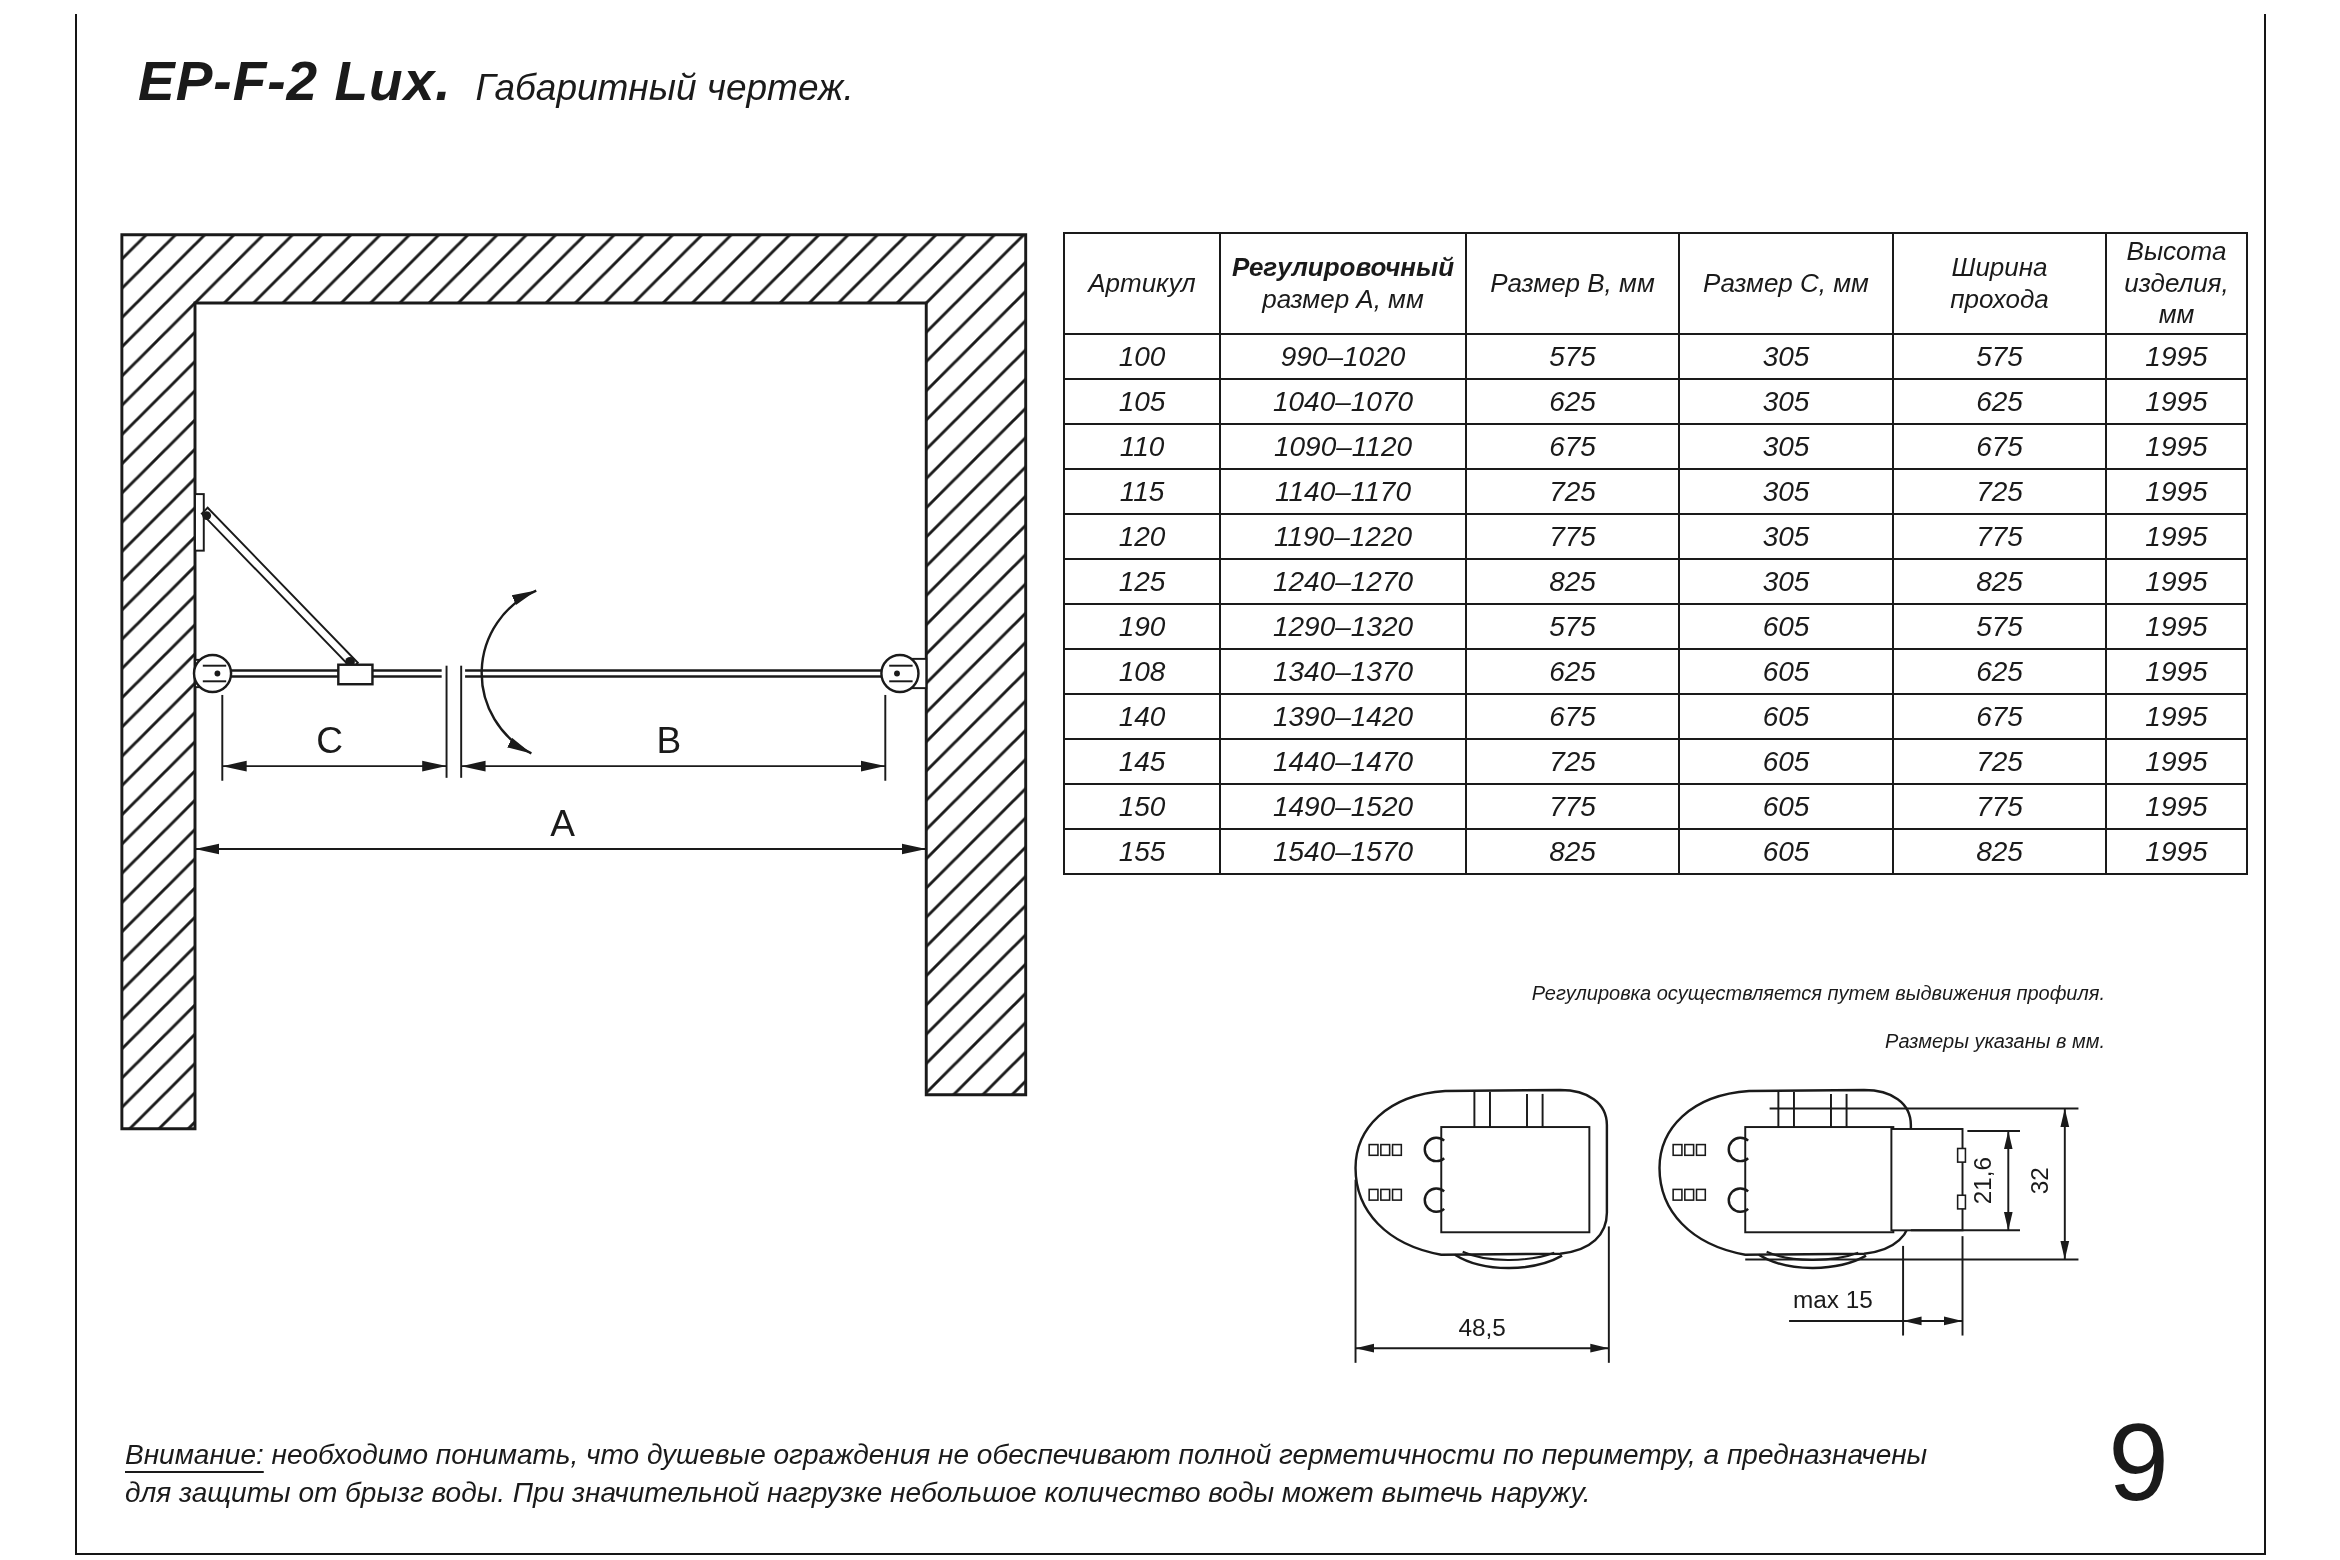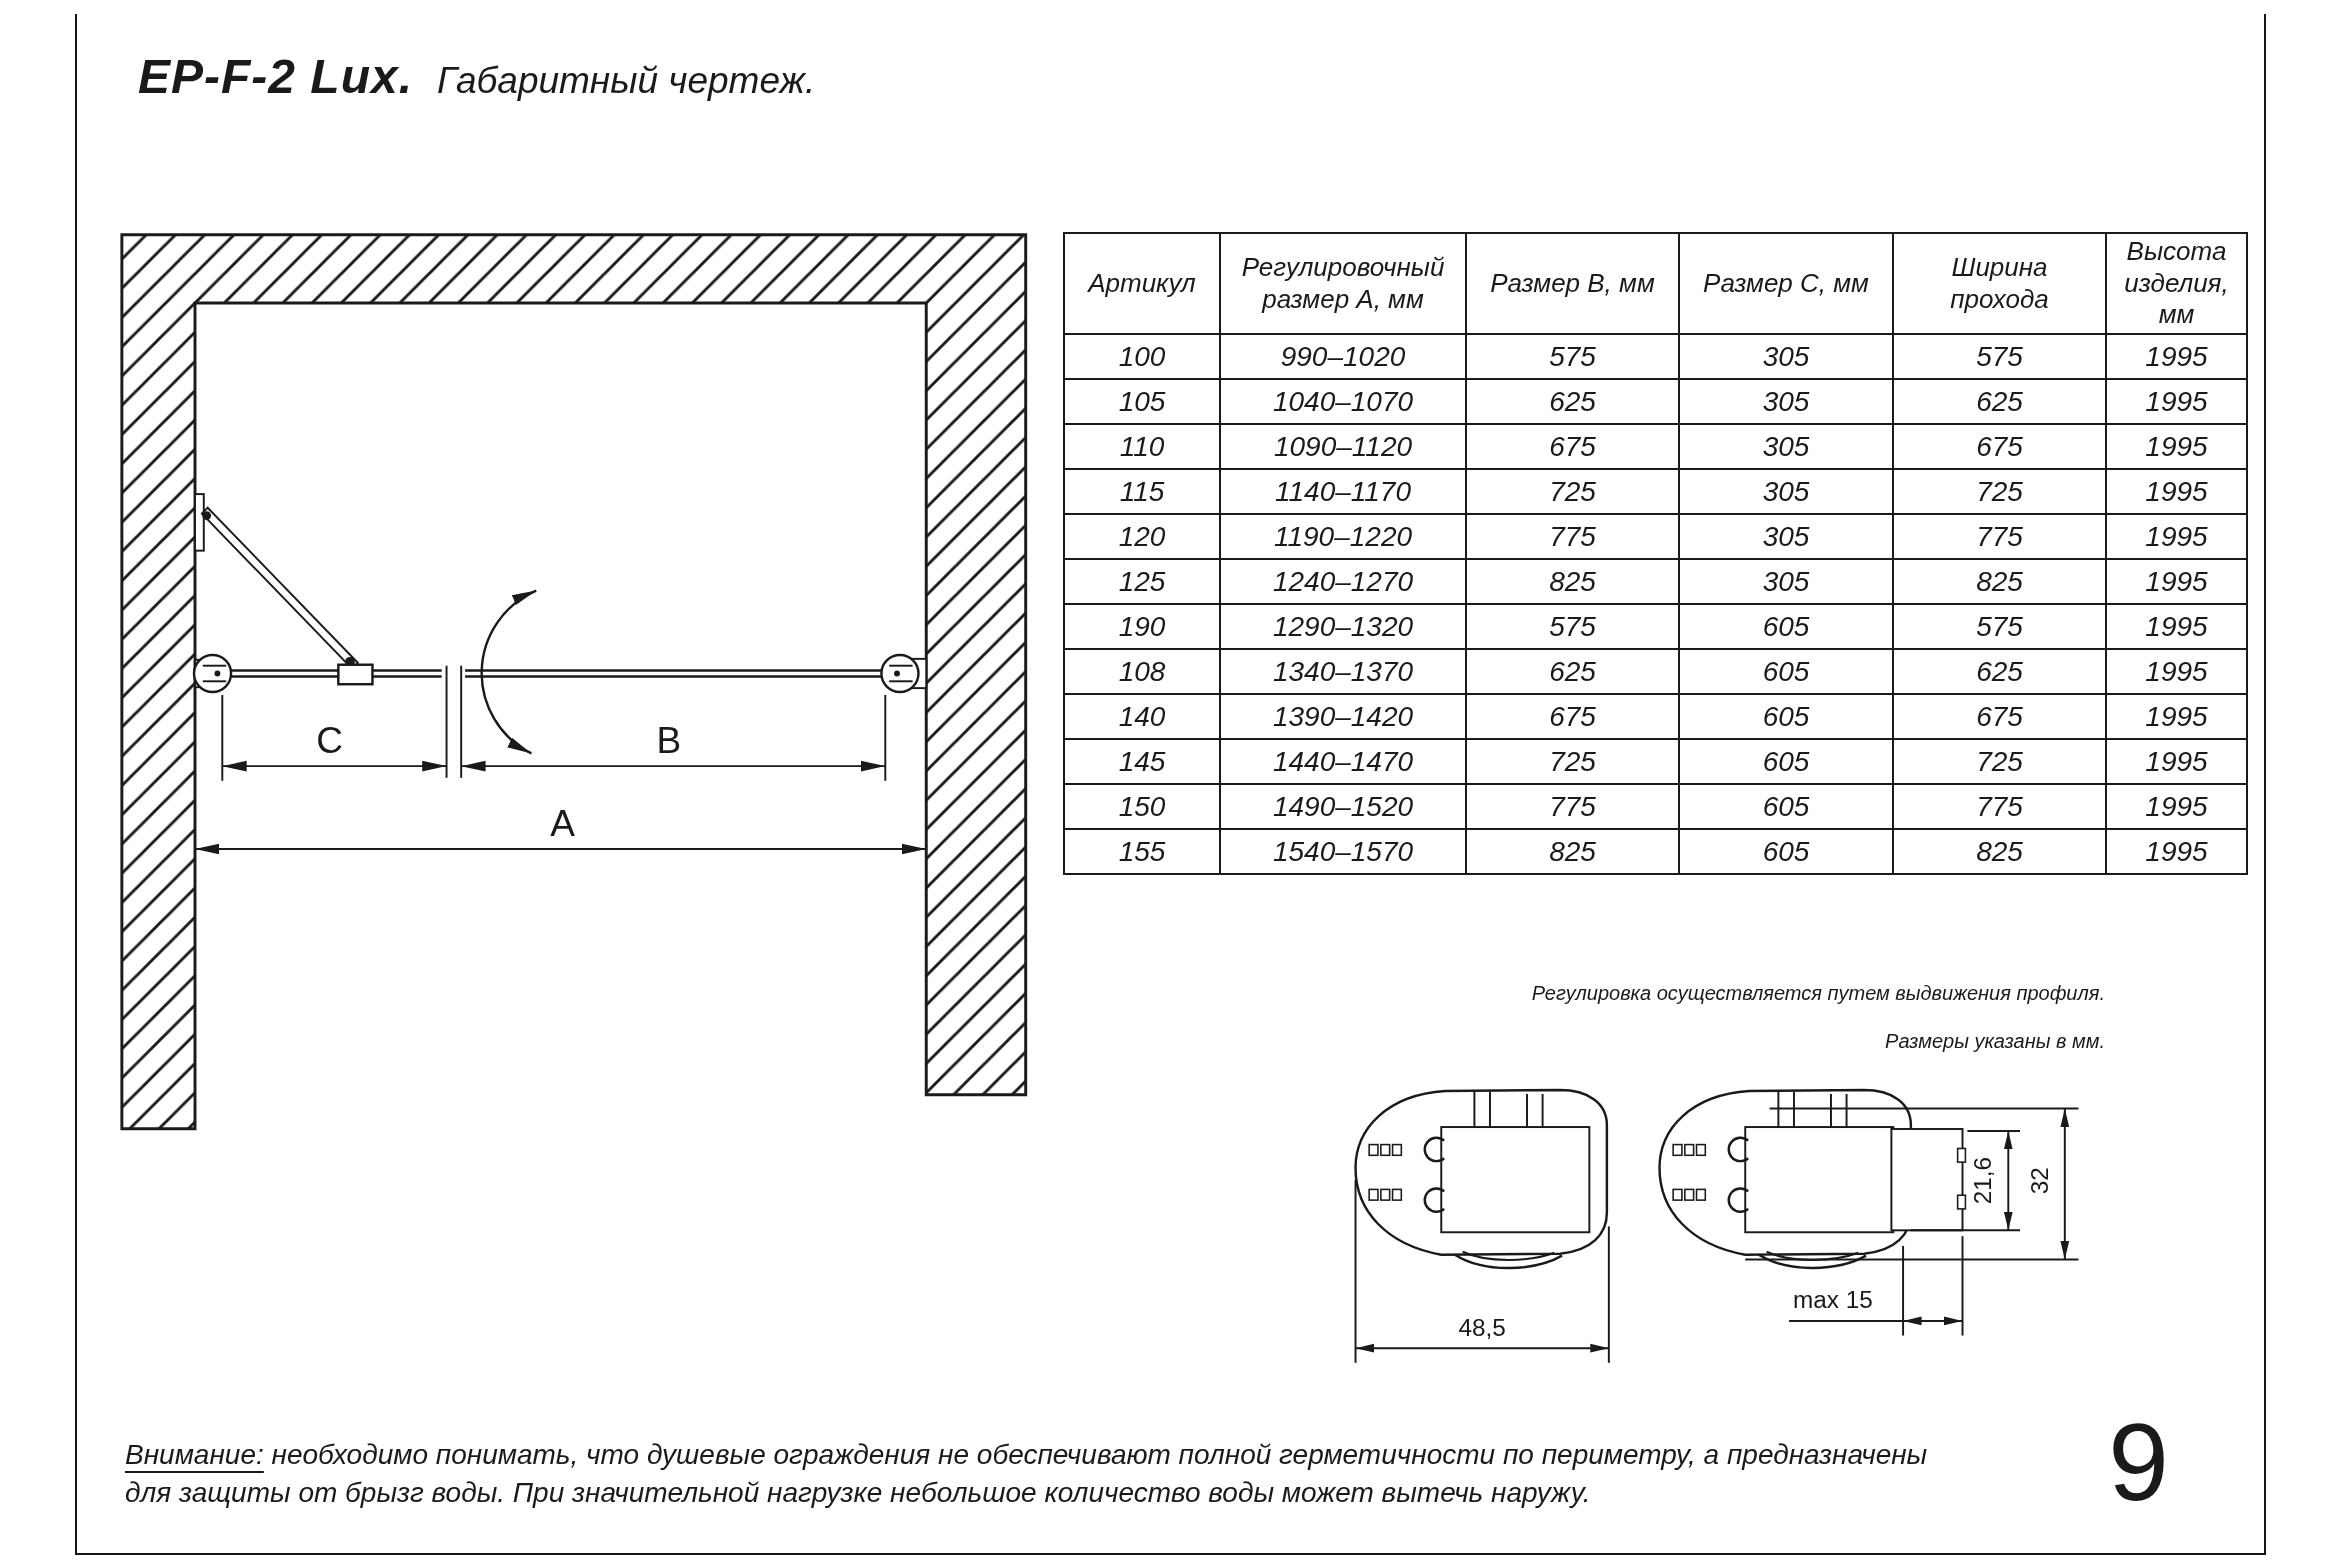--- a/index.html
+++ b/index.html
@@ -5,31 +5,31 @@
   html,body { margin:0; padding:0; background:#e8e8e8; }
   .sheet {
     position:relative; width:2341px; height:1560px; background:#ffffff;
     font-family:"Liberation Sans", sans-serif; color:#1a1a1a; overflow:hidden;
   }
   .frame {
     position:absolute; left:75px; top:13.7px; width:2187px; height:1539px;
     border-left:2.9px solid #151515; border-right:2.9px solid #151515; border-bottom:2.9px solid #151515;
   }
   .title { position:absolute; left:138px; top:49px; font-style:italic; white-space:nowrap; }
-  .title .model { font-size:48px; font-weight:700; letter-spacing:1px;font-style:italic; }
+  .title .model { font-size:55px; font-weight:700; letter-spacing:1px;font-style:italic; }
   .title .sub   { font-size:37px; font-weight:400; margin-left:24px; }
 
   
   table.spec { position:absolute; left:1063px; top:232px; width:1182px;
     border-collapse:collapse; table-layout:fixed; border:2.9px solid #1a1a1a; }
   table.spec th, table.spec td { border:2px solid #1a1a1a; text-align:center; vertical-align:middle;
     font-style:italic; padding:0; }
   table.spec thead th { height:99px; font-size:26px; font-weight:400; line-height:1.22; border-bottom:2.9px solid #1a1a1a; }
   table.spec thead th .pre { white-space:pre-line; display:block; }
-  table.spec thead th .hb { font-weight:400; }
+  table.spec thead th .hb { font-weight:700; }
   table.spec tbody td { height:43px; font-size:28px; }
 
   
   .notes { position:absolute; right:236px; top:969px; text-align:right;
     font-style:italic; font-size:20px; line-height:48px; white-space:nowrap; }
   .warning { position:absolute; left:125px; top:1436px; font-style:italic;
     font-size:28px; line-height:38px; white-space:nowrap; }
   .warning .u { text-decoration:underline; text-underline-offset:6.8px; }
   .pagenum { position:absolute; left:2085px; top:1408px; width:107px; text-align:center;
     font-size:109px; font-weight:400; line-height:1; }

